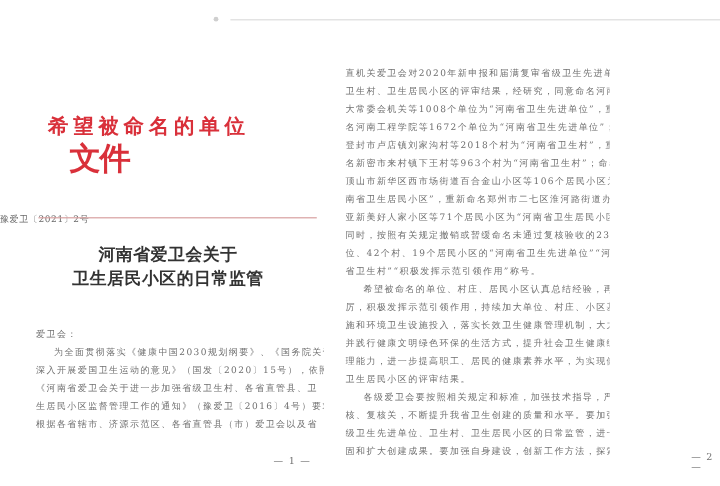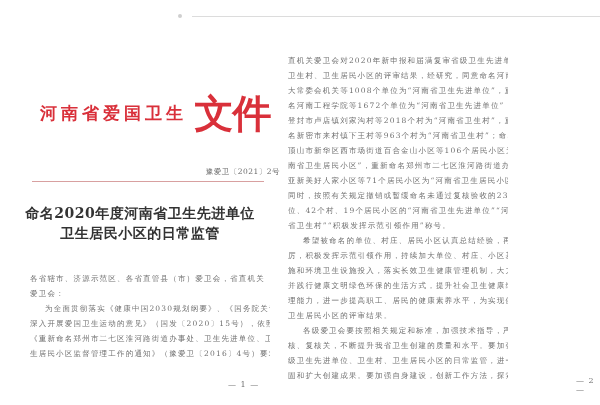--- a/index.html
+++ b/index.html
@@ -11,23 +11,23 @@
     .topbar .line { position: absolute; left: 192px; top: 16px; width: 408px; height: 1px; background: #dcdcdc; }
 
     .page { position: absolute; top: 0; height: 405px; }
     .page-left { left: 0; width: 280px; }
     .page-right { left: 280px; width: 320px; }
 
     .red-header { position: absolute; left: 40px; top: 96px; color: #d9303a; font-weight: bold; }
     .red-header .org { display: inline-block; vertical-align: middle; }
     .red-header .org-line { font-size: 17px; line-height: 19px; letter-spacing: 4px; white-space: nowrap; }
     .red-header .org-line.spread { letter-spacing: 12.5px; }
-    .red-header .doc-type { display: inline-block; vertical-align: middle; font-size: 39px; line-height: 34px; margin-left: 2px; letter-spacing: -1px; }
+    .red-header .doc-type { display: inline-block; vertical-align: middle; font-size: 26px; line-height: 34px; margin-left: 18px; letter-spacing: -1px; }
 
-    .doc-number { position: absolute; left: 0; width: 280px; top: 167px; text-align: right; font-size: 7.5px; color: #6a6a6a; letter-spacing: 0.5px; padding-left: 28px; }
+    .doc-number { position: absolute; left: 0; width: 280px; top: 178px; text-align: left; font-size: 7.5px; color: #6a6a6a; letter-spacing: 0.5px; }
     .rule { position: absolute; left: 32px; top: 181px; width: 232px; height: 1px; background: #d8a0a0; }
 
     .title { position: absolute; left: 0; width: 280px; top: 203px; text-align: center; color: #333333; font-weight: bold; font-size: 14px; }
     .title div { line-height: 20px; height: 20px; letter-spacing: 0.5px; }
 
     .body-text { position: absolute; font-size: 7.5px; color: #707070; letter-spacing: 1.2px; }
     .body-text p { line-height: 15px; white-space: nowrap; overflow: hidden; }
     .left-body { left: 30px; top: 271px; width: 240px; }
     .right-body { left: 8px; top: 53px; width: 220px; }
     .indent { padding-left: 15px; }
@@ -40,40 +40,40 @@
 <body>
 
 <div class="topbar">
   <div class="dot"></div>
   <div class="line"></div>
 </div>
 
 <div class="page page-left">
   <div class="red-header">
     <div class="org">
-      <div class="org-line">河南省爱国卫生</div>
+      <div class="org-line">希望被命名的单位</div>
     </div>
     <span class="doc-type">文件</span>
   </div>
 
   <div class="doc-number">豫爱卫〔2021〕2号</div>
   <div class="rule"></div>
 
   <div class="title">
-    <div>命名2020年度河南省卫生先进单位</div>
+    <div>河南省爱卫会关于</div>
     <div>卫生居民小区的日常监管</div>
   </div>
 
   <div class="body-text left-body">
-    <p>各省辖市、济源示范区、各省直管县（市）爱卫会，省直机关</p>
     <p>爱卫会：</p>
     <p class="indent">为全面贯彻落实《健康中国2030规划纲要》、《国务院关于</p>
     <p>深入开展爱国卫生运动的意见》（国发〔2020〕15号），依照</p>
-    <p>《重新命名郑州市二七区淮河路街道办事处、卫生先进单位、卫</p>
+    <p>《河南省爱卫会关于进一步加强省级卫生村、各省直管县、卫</p>
     <p>生居民小区监督管理工作的通知》（豫爱卫〔2016〕4号）要求，</p>
+    <p>根据各省辖市、济源示范区、各省直管县（市）爱卫会以及省</p>
   </div>
 
   <div class="page-num page-num-1">— 1 —</div>
 </div>
 
 <div class="page page-right">
   <div class="body-text right-body">
     <p>直机关爱卫会对2020年新申报和届满复审省级卫生先进单位、</p>
     <p>卫生村、卫生居民小区的评审结果，经研究，同意命名河南省人</p>
     <p>大常委会机关等1008个单位为“河南省卫生先进单位”，重新命</p>

